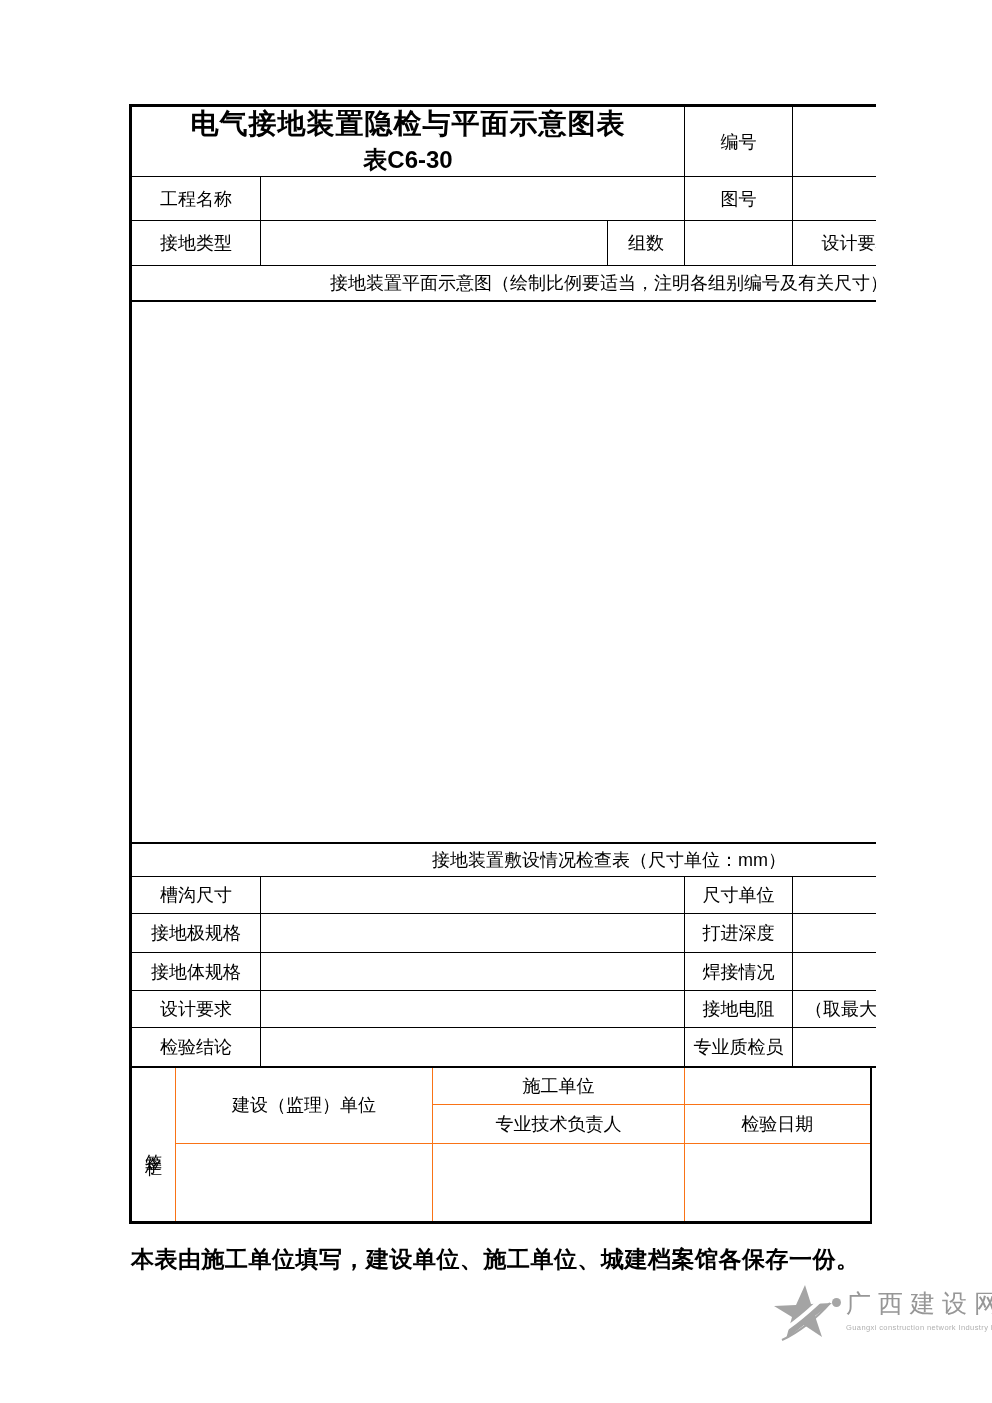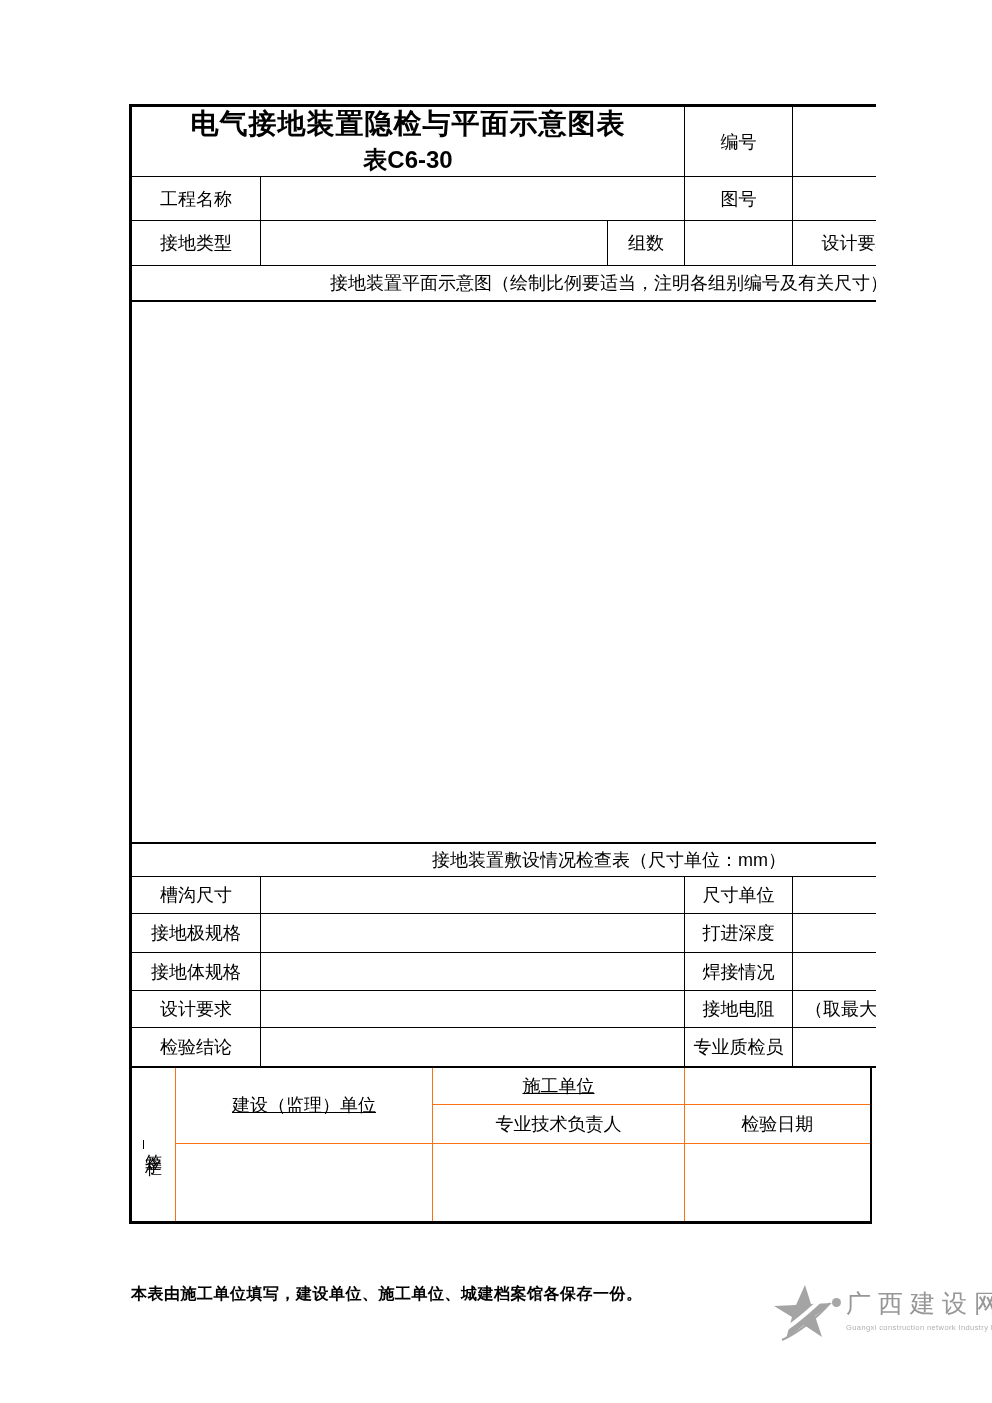--- a/index.html
+++ b/index.html
@@ -7,29 +7,29 @@
     width:992px;height:1403px;background:#ffffff;position:relative;overflow:hidden;
     font-family:"Liberation Sans", sans-serif;color:#000;
   }
   
   .clip{position:absolute;left:129px;top:104px;width:747px;height:1140px;overflow:hidden;}
   table{border-collapse:collapse;table-layout:fixed;}
   .t1{width:958px;border-top:3px solid #000;border-left:3px solid #000;border-bottom:2px solid #000;}
   .t1 td{border:1px solid #000;text-align:center;vertical-align:middle;font-size:18px;padding:0;}
   .t2{width:742px;border-left:3px solid #000;border-right:2px solid #000;border-bottom:3px solid #000;}
   .t2 td{border:1px solid #f97316;text-align:center;vertical-align:middle;font-size:18px;padding:0;}
-  .t2 tr:first-child td{border-top:none;text-decoration:underline;}
+  .t2 tr:first-child td{border-top:none;}
   .title-cell{vertical-align:middle;margin-left:34px;}
   .form-title{font-size:28px;font-weight:bold;letter-spacing:1px;line-height:34px;}
   .form-code{font-size:24px;font-weight:bold;margin-top:3px;}
   .sec-head td{border-bottom:2px solid #000;}
   .diagram-cell{height:540px;border-bottom:2px solid #000 !important;}
   .left-pad{text-align:left !important;padding-left:12px !important;}
   .vtext{writing-mode:vertical-rl;text-orientation:upright;letter-spacing:3px;font-size:17px;margin:0 auto;}
-  .footer-note{position:absolute;left:131px;top:1284px;font-size:16px;font-weight:bold;letter-spacing:0.5px;}
+  .footer-note{position:absolute;left:131px;top:1244px;font-size:23px;font-weight:bold;letter-spacing:0.5px;}
   .watermark{position:absolute;left:772px;top:1281px;width:216px;height:66px;}
   .wm-star{position:absolute;left:0;top:2px;}
   .wm-dot{position:absolute;left:60px;top:17px;width:9px;height:9px;border-radius:50%;background:#a6a6a6;}
   .wm-title{position:absolute;left:74px;top:6px;font-size:25px;color:#979797;letter-spacing:7px;white-space:nowrap;}
   .wm-sub{position:absolute;left:74px;top:42px;font-size:7.5px;color:#b0b0b0;letter-spacing:0.4px;white-space:nowrap;}
 </style>
 </head>
 <body>
 
 <div class="clip">

